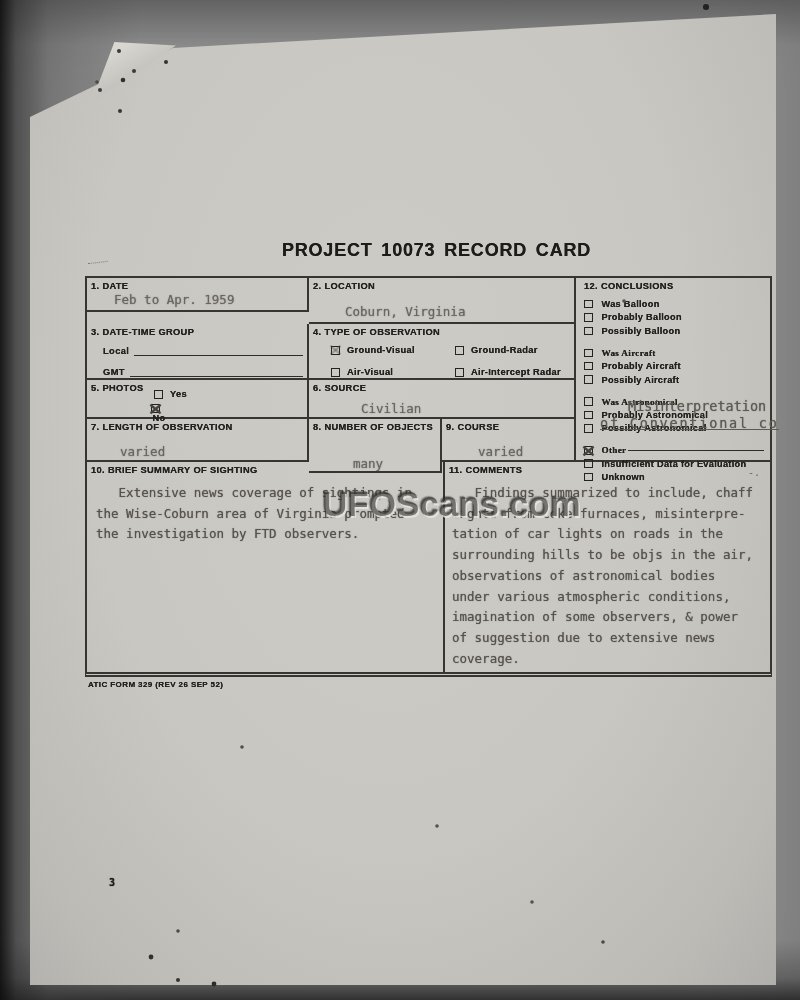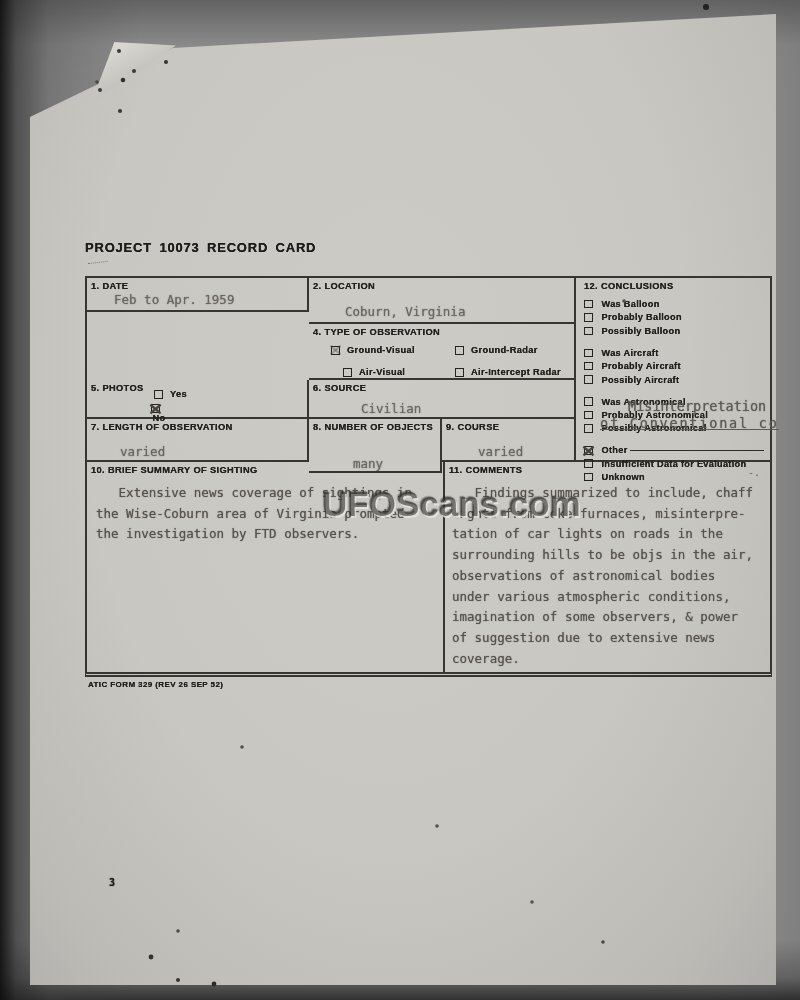--- a/index.html
+++ b/index.html
@@ -39,22 +39,22 @@
       119px 110px 0 1px #383634, 705px 6px 0 2px #222222, 150px 956px 0 1.4px #30302e,
       177px 979px 0 1px #343432, 213px 983px 0 1.4px #2c2c2a, 177px 930px 0 .8px #4c4a48,
       531px 901px 0 .8px #55534f, 602px 941px 0 .8px #4a4846, 623px 300px 0 .8px #55534f,
       241px 746px 0 .8px #504e4a, 436px 825px 0 .8px #54524e;
   }
   .scribble{position:absolute;left:88px;top:262px;width:20px;height:4px;z-index:4;
     border-top:1.5px dotted rgba(70,66,60,.55);transform:rotate(-7deg);}
   .content{position:absolute;left:0;top:0;width:800px;height:1000px;z-index:3;}
 
   .title{
-    position:absolute;left:85px;top:240px;width:683px;
-    font-size:13px;font-weight:bold;color:#1d1c1a;letter-spacing:.8px;word-spacing:3px;
+    position:absolute;left:95px;top:240px;width:683px;text-align:center;
+    font-size:18px;font-weight:bold;color:#1d1c1a;letter-spacing:.8px;word-spacing:3px;
     text-shadow:0 0 .5px #1d1c1a;
   }
   .card{
     position:absolute;left:85px;top:276px;width:683px;height:394px;
     border:2.4px solid var(--line);border-bottom:5px double var(--line);
   }
   .cell{position:absolute;box-sizing:border-box;}
   .br{border-right:2px solid var(--line);}
   .bb{border-bottom:2px solid var(--line);}
   .plabel{
@@ -83,21 +83,21 @@
   .cb.faint::before,.cb.faint::after{opacity:.33;}
   .optlabel{font-size:9.3px;font-weight:bold;color:var(--ink);letter-spacing:.3px;text-shadow:0 0 .4px var(--ink);}
 
   .dtgrow{position:absolute;display:flex;align-items:flex-end;}
   .dtglabel{font-size:9.3px;font-weight:bold;color:var(--ink);letter-spacing:.4px;text-shadow:0 0 .4px var(--ink);}
   .fillline{flex:1;border-bottom:1.8px solid #2e2c28;margin-left:5px;height:1px;}
 
   .citem{display:flex;align-items:center;margin:0 0 3.4px 8px;}
   .citem .cb{width:6.5px;height:6.5px;margin-right:9px;}
   .citem .optlabel{font-size:9.2px;}
-  .gap{margin-top:12px;}
+  .gap{margin-top:12px;font-family:Liberation Serif, serif;}
   .oline{flex:1;border-bottom:1.6px solid #2e2c28;height:1px;margin:0 2px 1px 2px;}
   .overlay1,.overlay2{position:absolute;font-size:13.5px;color:#5e5953;z-index:2;}
   .overlay2{letter-spacing:1.8px;border-bottom:0;text-decoration:underline;}
 
   .watermark{
     position:absolute;left:299px;top:484px;z-index:5;
     font-size:35px;font-weight:bold;letter-spacing:0px;
     color:rgba(58,55,51,.62);
     text-shadow:1.5px 1.5px 0 rgba(232,231,226,.85), -1px -1px 1px rgba(25,25,25,.35), 0 0 2px rgba(60,57,53,.3);
     margin-left:23px;
@@ -129,31 +129,42 @@
 
       <div class="cell br bb" style="left:0;top:0;width:222px;height:34px;">
         <div class="plabel">1. DATE</div>
         <div class="val typed lite" style="left:27px;bottom:3px;">Feb to Apr. 1959</div>
       </div>
       <div class="cell br bb" style="left:222px;top:0;width:267px;height:46px;">
         <div class="plabel">2. LOCATION</div>
         <div class="val typed lite" style="left:36px;bottom:3px;">Coburn, Virginia</div>
       </div>
 
+      <div class="cell br bb" style="left:0;top:46px;width:222px;height:56px;">
+        <div class="plabel">3. DATE-TIME GROUP</div>
+        <div class="dtgrow" style="left:16px;top:20px;width:200px;height:12px;">
+          <span class="dtglabel">Local</span>
+          <span class="fillline"></span>
+        </div>
+        <div class="dtgrow" style="left:16px;top:41px;width:200px;height:12px;">
+          <span class="dtglabel">GMT</span>
+          <span class="fillline"></span>
+        </div>
+      </div>
       <div class="cell br bb" style="left:222px;top:46px;width:267px;height:56px;">
         <div class="plabel">4. TYPE OF OBSERVATION</div>
         <div class="optrow" style="left:22px;top:20px;">
           <span class="cb faint checked"></span>
           <span class="optlabel">Ground-Visual</span>
         </div>
         <div class="optrow" style="left:146px;top:20px;">
           <span class="cb"></span>
           <span class="optlabel">Ground-Radar</span>
         </div>
-        <div class="optrow" style="left:34px;top:42px;">
+        <div class="optrow" style="left:22px;top:42px;">
           <span class="cb"></span>
           <span class="optlabel">Air-Visual</span>
         </div>
         <div class="optrow" style="left:146px;top:42px;">
           <span class="cb"></span>
           <span class="optlabel">Air-Intercept Radar</span>
         </div>
       </div>
 
       <div class="cell br bb" style="left:0;top:102px;width:222px;height:39px;">

